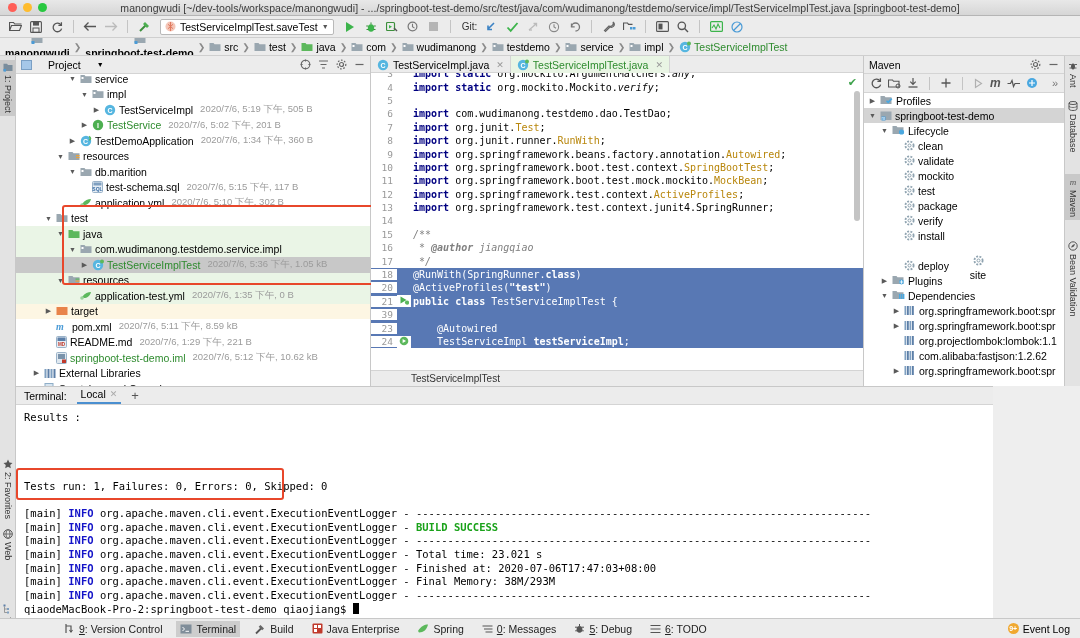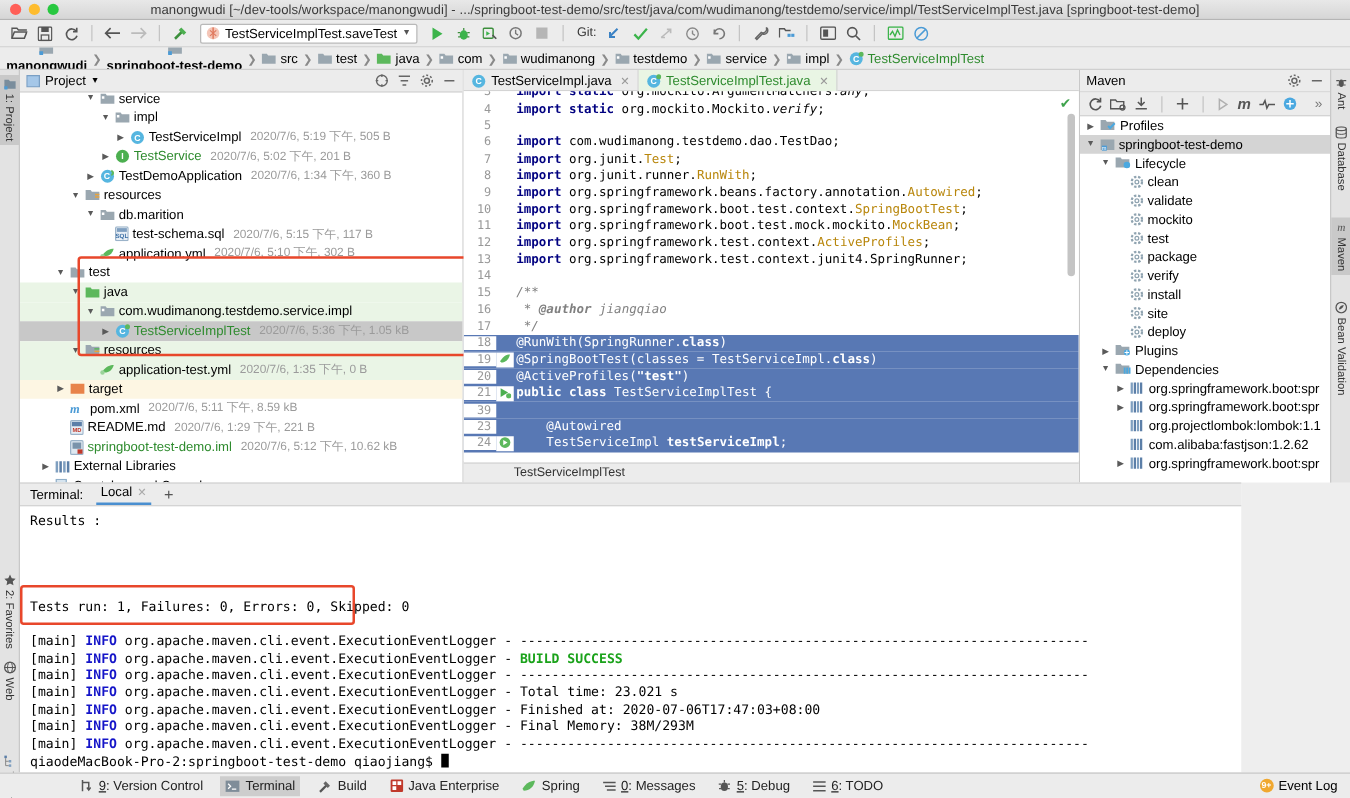--- a/index.html
+++ b/index.html
@@ -78,21 +78,21 @@
 
   
   #project-panel {
     position:absolute; left:16px; top:56px; width:355px; height:330px;
     background:#fff; border-right:1px solid #c8c8c8;
   }
   #project-header {
     height:18px; background:#ececec; border-bottom:1px solid #d4d4d4;
     display:flex; align-items:center; padding:0 5px; font-size:10.5px; gap:5px;
   }
-  #project-header .ph-title { display:flex; align-items:center; gap:4px; }
+  #project-header .ph-title { display:flex; align-items:center; gap:16px; }
   #project-header .ph-right { margin-left:auto; display:flex; gap:7px; align-items:center; color:#555;}
   #tree { position:relative; height:312px; overflow:hidden; font-size:10.5px; }
   .trow {
     height:15.5px; display:flex; align-items:center; white-space:nowrap;
     padding-left:4px; gap:3px;
   }
   .trow.sel { background:#c8c8c8; }
   .trow.green { background:#eaf5e6; }
   .trow.yellow { background:#fdf6e3; }
   .arrow { width:9px; text-align:center; font-size:7px; color:#5a5a5a; flex:0 0 9px;}
@@ -805,23 +805,20 @@
         <div class="cline"><span class="gutter">9</span><span class="gmark"></span><span class="ctext"><span class="kw">import </span><span>org.springframework.beans.factory.annotation.</span><span class="typ">Autowired</span><span>;</span></span></div>
         <div class="cline"><span class="gutter">10</span><span class="gmark"></span><span class="ctext"><span class="kw">import </span><span>org.springframework.boot.test.context.</span><span class="typ">SpringBootTest</span><span>;</span></span></div>
         <div class="cline"><span class="gutter">11</span><span class="gmark"></span><span class="ctext"><span class="kw">import </span><span>org.springframework.boot.test.mock.mockito.</span><span class="typ">MockBean</span><span>;</span></span></div>
         <div class="cline"><span class="gutter">12</span><span class="gmark"></span><span class="ctext"><span class="kw">import </span><span>org.springframework.test.context.</span><span class="typ">ActiveProfiles</span><span>;</span></span></div>
         <div class="cline"><span class="gutter">13</span><span class="gmark"></span><span class="ctext"><span class="kw">import </span><span>org.springframework.test.context.junit4.SpringRunner;</span></span></div>
         <div class="cline"><span class="gutter">14</span><span class="gmark"></span><span class="ctext"></span></div>
         <div class="cline"><span class="gutter">15</span><span class="gmark"></span><span class="ctext"><span class="cmt">/**</span></span></div>
         <div class="cline"><span class="gutter">16</span><span class="gmark"></span><span class="ctext"><span class="cmt"> * </span><span class="cmt bold">@author</span><span class="cmt"> jiangqiao</span></span></div>
         <div class="cline"><span class="gutter">17</span><span class="gmark"></span><span class="ctext"><span class="cmt"> */</span></span></div>
         <div class="cline hl"><span class="gutter">18</span><span class="gmark"></span><span class="ctext"><span class="ann">@RunWith(SpringRunner.</span><span class="kw">class</span><span class="ann">)</span></span></div>
-        <div class="cline hl"><span class="gutter">19</span><span class="gmark"><span style="display: inline-flex; align-items: center;"><svg width="10" height="10" viewBox="0 0 10 10">
-                <path d="M1 7c2.5-4 5-5.5 8-5.5C8 5.5 5.5 8 2 8z" fill="#5cb85c"></path>
-              </svg></span></span><span class="ctext"><span class="ann">@SpringBootTest(classes = TestServiceImpl.</span><span class="kw">class</span><span class="ann">)</span></span></div>
         <div class="cline hl"><span class="gutter">20</span><span class="gmark"></span><span class="ctext"><span class="ann">@ActiveProfiles(</span><span class="str">"test"</span><span class="ann">)</span></span></div>
         <div class="cline hl"><span class="gutter">21</span><span class="gmark"><span style="display: inline-flex; align-items: center;"><svg width="10" height="10" viewBox="0 0 10 10">
                 <path d="M1.5 1.5l6 3.5-6 3.5z" fill="#4caf50"></path>
                 <circle cx="8" cy="7.6" r="2.1" fill="#5cb85c"></circle>
               </svg></span></span><span class="ctext"><span class="kw">public class </span><span>TestServiceImplTest {</span></span></div>
         <div class="cline hl"><span class="gutter">39</span><span class="gmark"></span><span class="ctext"></span></div>
         <div class="cline hl"><span class="gutter">23</span><span class="gmark"></span><span class="ctext"><span class="ann">    @Autowired</span></span></div>
         <div class="cline hl"><span class="gutter">24</span><span class="gmark"><span style="display: inline-flex; align-items: center;"><svg width="10" height="10" viewBox="0 0 10 10">
                 <circle cx="5" cy="5" r="4.3" fill="#5cb85c"></circle>
                 <path d="M3.6 2.9l3.4 2.1-3.4 2.1z" fill="#fff"></path>
@@ -989,21 +986,21 @@
         <div class="mrow" style="padding-left: 28px;">
           <span class="arrow"></span>
           <span style="display: inline-flex; align-items: center;">
             <svg width="11" height="11" viewBox="0 0 11 11">
               <circle cx="5.5" cy="5.5" r="4.1" fill="none" stroke="#8fa3b0" stroke-width="1.8" stroke-dasharray="1.9 1.4"></circle>
               <circle cx="5.5" cy="5.5" r="1.5" fill="#fff" stroke="#8fa3b0" stroke-width="1"></circle>
             </svg>
           </span>
           <span>install</span>
         </div>
-        <div class="mrow" style="padding-left: 28px;">
+        <div class="mrow" style="padding-left: 28px; flex-direction: column;">
           <span class="arrow"></span>
           <span style="display: inline-flex; align-items: center;">
             <svg width="11" height="11" viewBox="0 0 11 11">
               <circle cx="5.5" cy="5.5" r="4.1" fill="none" stroke="#8fa3b0" stroke-width="1.8" stroke-dasharray="1.9 1.4"></circle>
               <circle cx="5.5" cy="5.5" r="1.5" fill="#fff" stroke="#8fa3b0" stroke-width="1"></circle>
             </svg>
           </span>
           <span>site</span>
         </div>
         <div class="mrow" style="padding-left: 28px;">

